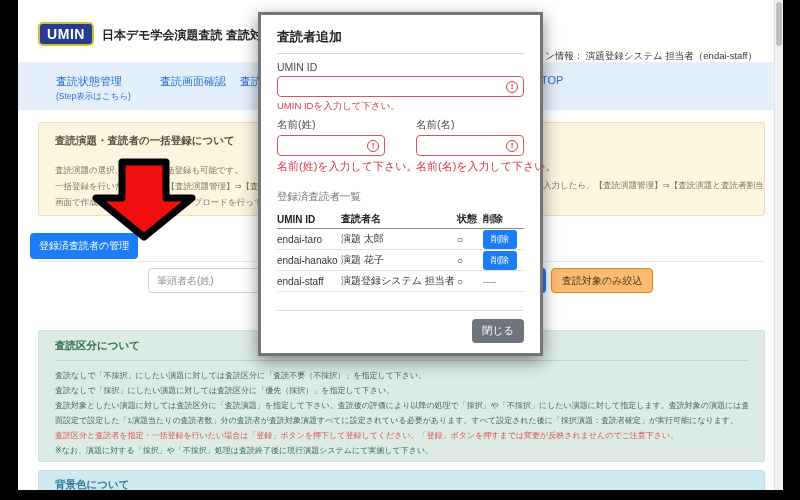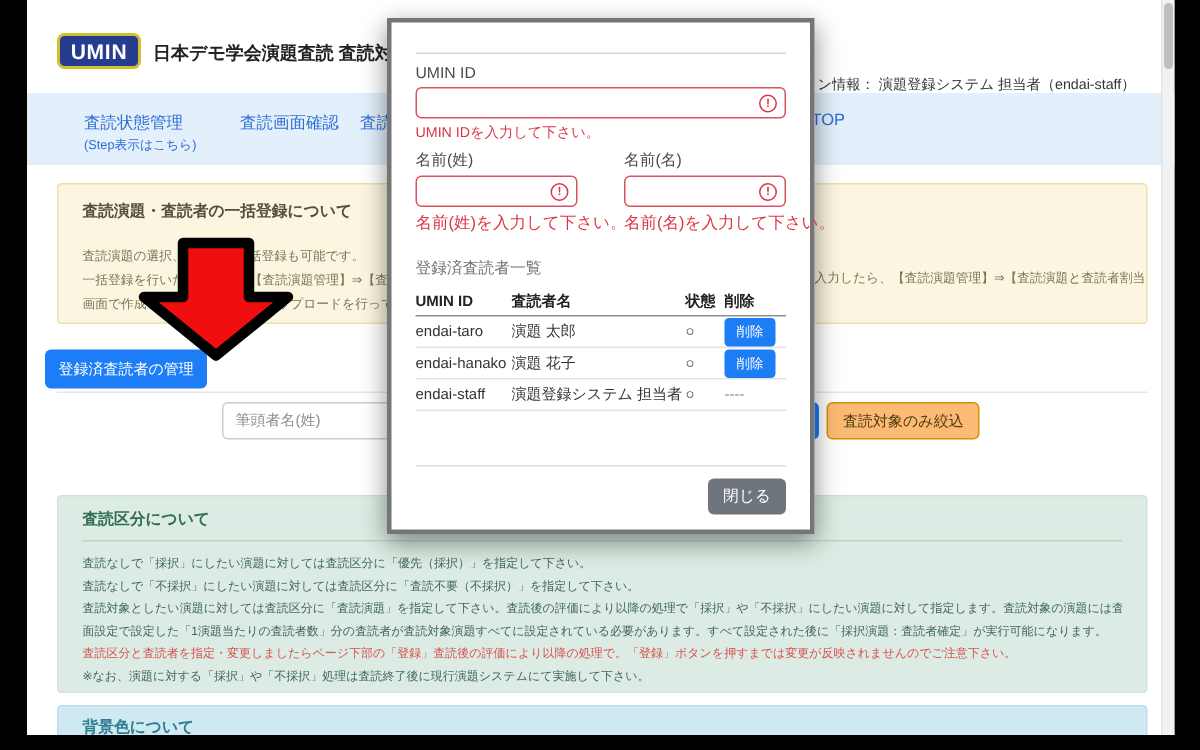--- a/index.html
+++ b/index.html
@@ -123,33 +123,34 @@
     <button class="btn-blue hidden-blue-btn"></button>
     <button class="narrow-btn">査読対象のみ絞込</button>
 
     <svg class="red-arrow" width="112" height="84" viewBox="0 0 112 84">
       <polygon points="34,4 78,4 78,40 104,40 56,79 8,40 34,40" fill="#f00e0e" stroke="#000" stroke-width="7" stroke-linejoin="round"></polygon>
     </svg>
 
     <div class="kubun-box">
       <div class="kubun-heading">査読区分について</div>
       <div class="kubun-div"></div>
+      <div class="kubun-line">査読なしで「不採択」にしたい演題に対しては査読区分に「査読不要（不採択）」を指定して下さい。</div>
       <div class="kubun-line">査読なしで「採択」にしたい演題に対しては査読区分に「優先（採択）」を指定して下さい。</div>
-      <div class="kubun-line">査読なしで「不採択」にしたい演題に対しては査読区分に「査読不要（不採択）」を指定して下さい。</div>
       <div class="kubun-line">査読対象としたい演題に対しては査読区分に「査読演題」を指定して下さい。査読後の評価により以降の処理で「採択」や「不採択」にしたい演題に対して指定します。査読対象の演題には査読画</div>
       <div class="kubun-line">面設定で設定した「1演題当たりの査読者数」分の査読者が査読対象演題すべてに設定されている必要があります。すべて設定された後に「採択演題：査読者確定」が実行可能になります。</div>
-      <div class="kubun-line red">査読区分と査読者を指定・変更しましたらページ下部の「登録」査読後の評価により以降の処理で。「登録」ボタンを押すまでは変更が反映されませんのでご注意下さい。</div>
+      <div class="kubun-line red">査読区分と査読者を指定・一括登録を行いたい場合は「登録」ボタンを押下して登録してください。「登録」ボタンを押すまでは変更が反映されませんのでご注意下さい。</div>
       <div class="kubun-line">※なお、演題に対する「採択」や「不採択」処理は査読終了後に現行演題システムにて実施して下さい。</div>
     </div>
 
     <div class="info-box">
       <div class="info-heading">背景色について</div>
     </div>
 
     <div class="modal">
+      <div class="modal-title">査読者追加</div>
       <div class="modal-div"></div>
 
       <div class="field-label">UMIN ID</div>
       <div class="input-wrap">
         <input class="err-input" style="">
         <span class="err-icon">!</span>
       </div>
       <div class="err-msg">UMIN IDを入力して下さい。</div>
 
       <div class="name-row">

